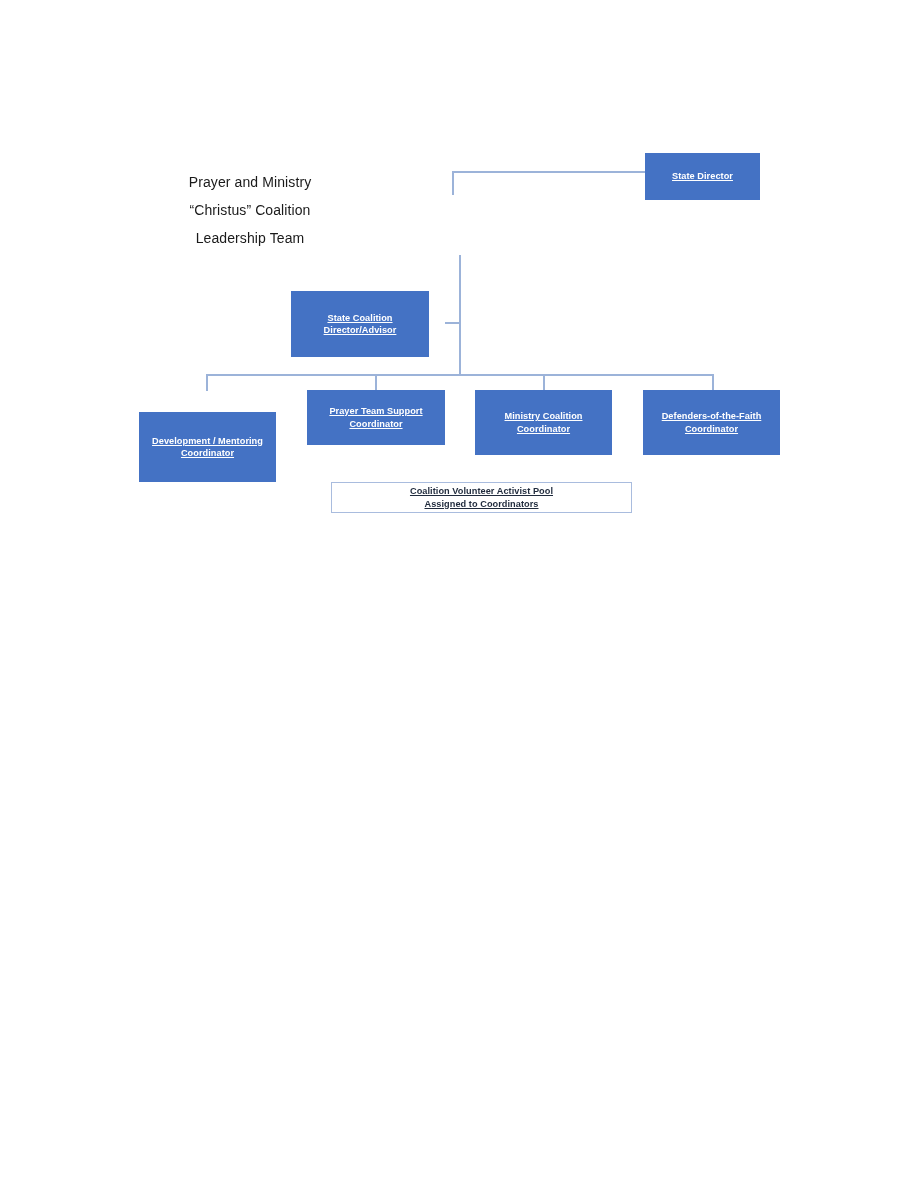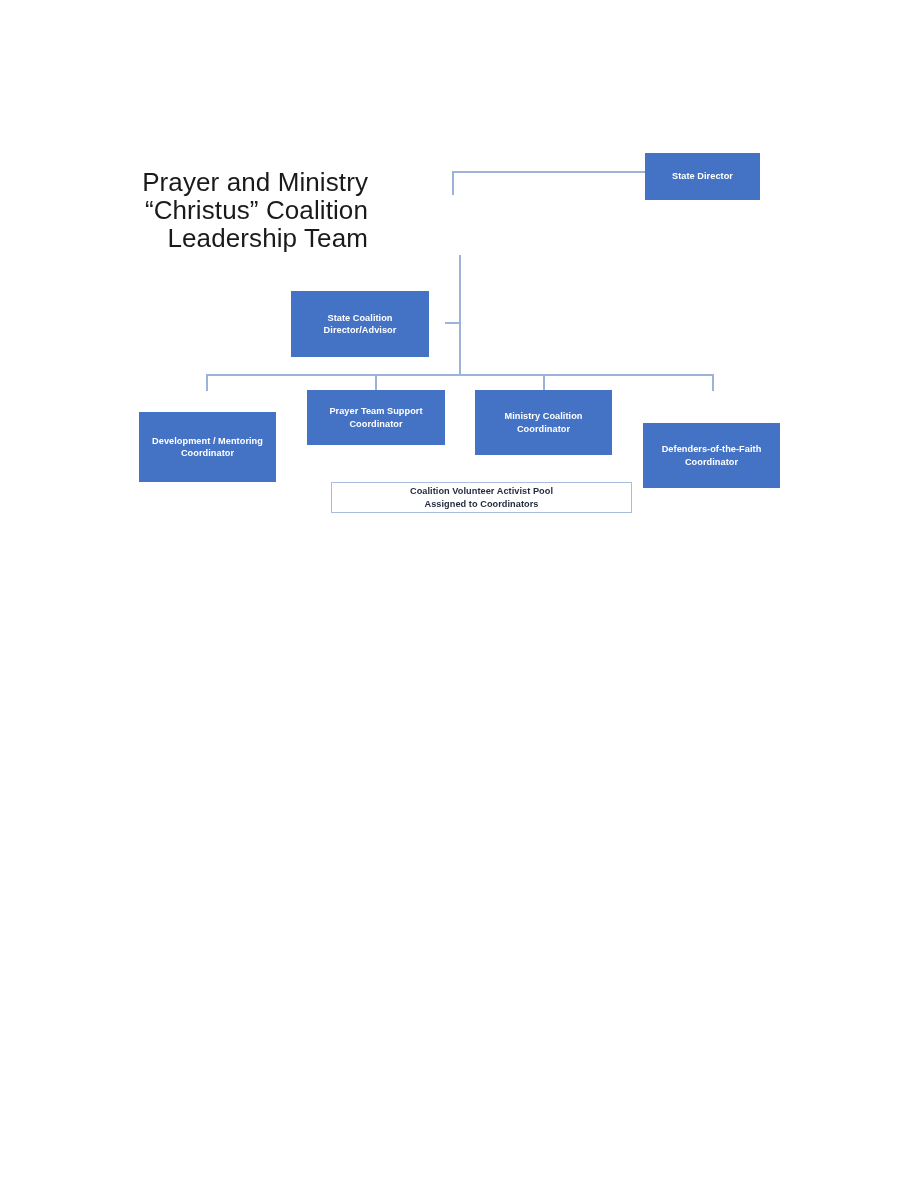--- a/index.html
+++ b/index.html
@@ -19,42 +19,43 @@
     left: 0; top: 0;
     width: 918px;
     height: 1188px;
     background: #ffffff;
   }
   .title {
     position: absolute;
     left: 132px;
     top: 168px;
     width: 236px;
-    text-align: right;
-    font-size: 26px;
+    text-align: center;
+    font-size: 14px;
     line-height: 28px;
     color: #1a1a1a;
     font-weight: 400;
     letter-spacing: 0.1px;
     white-space: pre-line;
   }
   .node {
     position: absolute;
     box-sizing: border-box;
     display: flex;
     align-items: center;
     justify-content: center;
     text-align: center;
     color: #ffffff;
     font-size: 9.2px;
     line-height: 12.5px;
     font-weight: 600;
     letter-spacing: 0.05px;
     white-space: pre-line;
     padding: 2px 6px;
+    text-decoration: underline;
   }
   .node.filled {
     background: #4472c4;
     border: 1px solid #4472c4;
   }
   .node.outline {
     background: #ffffff;
     border: 1.5px solid #a9bcde;
     color: #1f2a3c;
     font-weight: 600;
@@ -97,19 +98,19 @@
 Director/Advisor</div>
 
   <div class="node filled" style="left:139px; top:412px; width:137px; height:70px;">Development / Mentoring
 Coordinator</div>
 
   <div class="node filled" style="left:307px; top:390px; width:138px; height:55px;">Prayer Team Support
 Coordinator</div>
 
   <div class="node filled" style="left:475px; top:390px; width:137px; height:65px;">Ministry Coalition Coordinator</div>
 
-  <div class="node filled" style="left:643px; top:390px; width:137px; height:65px;margin-top:33px;">Defenders-of-the-Faith
+  <div class="node filled" style="left:643px; top:390px; width:137px; height:65px;">Defenders-of-the-Faith
 Coordinator</div>
 
   <div class="node outline" style="left:319px; top:482px; width:301px; height:31px;margin-left:12px;">Coalition Volunteer Activist Pool
 Assigned to Coordinators</div>
 
 </div>
 
 </body></html>

